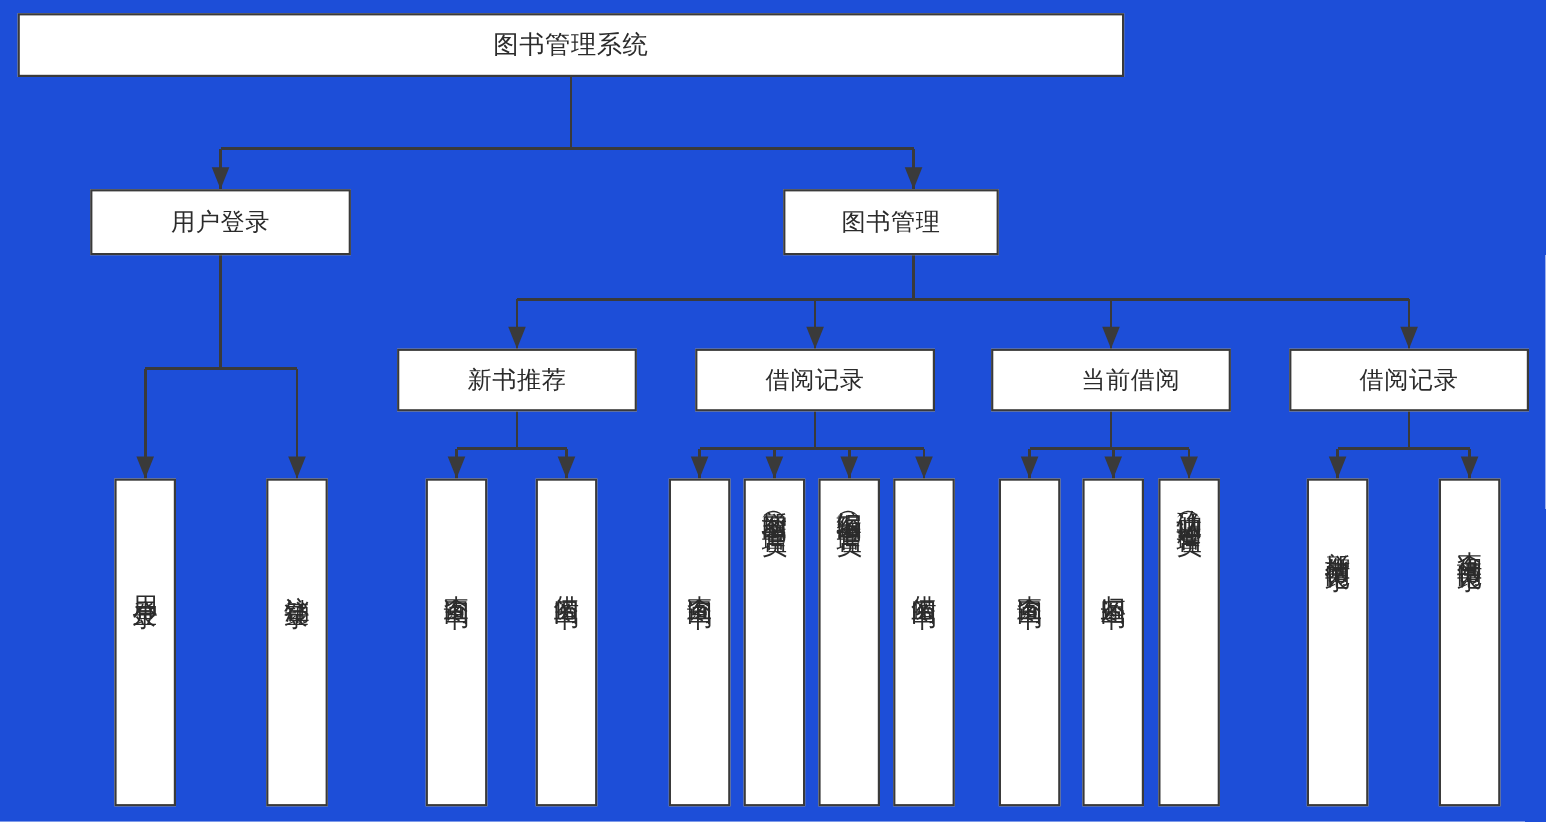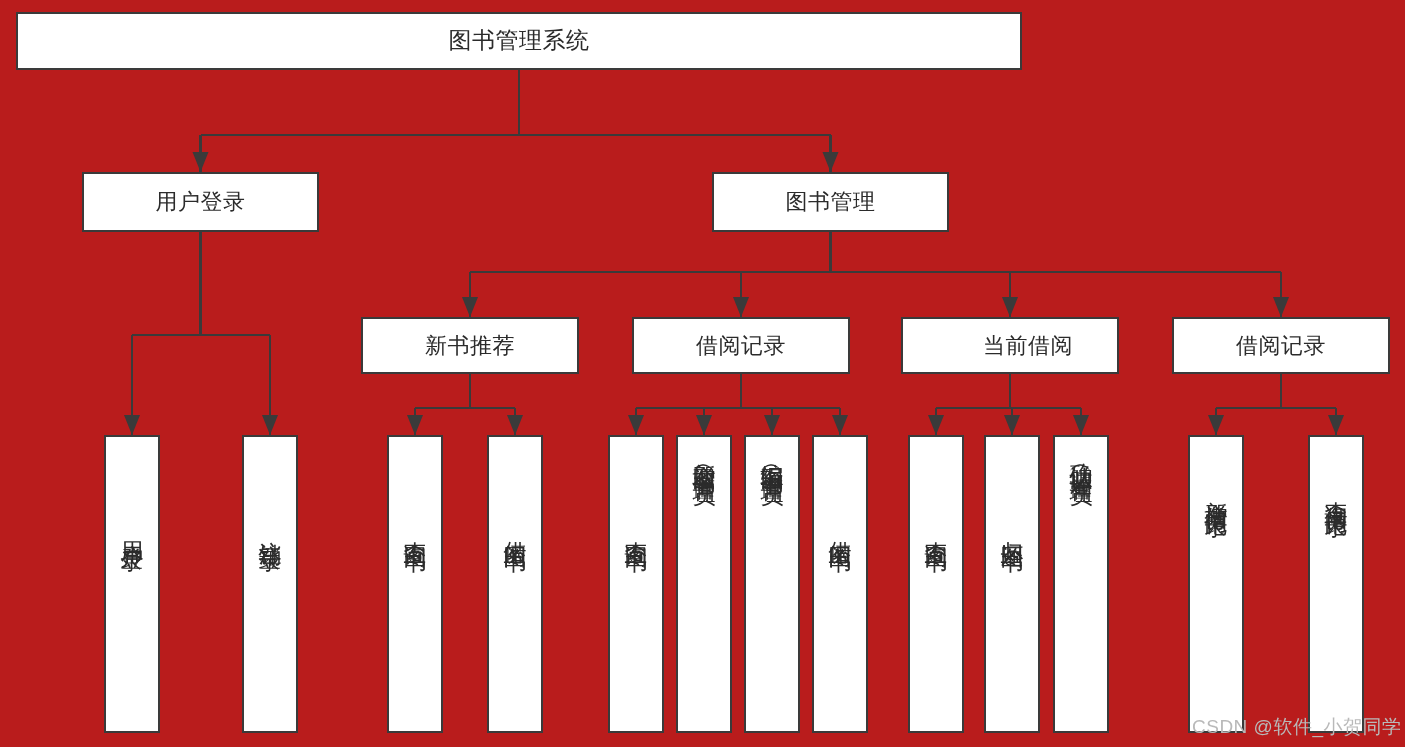--- a/index.html
+++ b/index.html
@@ -5,21 +5,21 @@
 <style>
   html,body{margin:0;padding:0;background:#ffffff;}
   body{
     font-family:"Liberation Sans","DejaVu Sans",sans-serif;
     -webkit-font-smoothing:antialiased;
   }
   #stage{
     position:relative;
     width:1405px;
     height:747px;
-    background:#b91c1c;
+    background:#1d4ed8;
     overflow:hidden;
   }
   #wires{
     position:absolute;
     left:0;top:0;
     width:1405px;height:747px;
     pointer-events:none;
   }
   .node{
     position:absolute;
@@ -123,21 +123,21 @@
       <line x1="1336" y1="408" x2="1336" y2="435" stroke="#3a3a3a" stroke-width="2.4" shape-rendering="crispEdges"></line>
       <path d="M 1328 415 L 1344 415 L 1336 435 Z" fill="#3a3a3a"></path>
     </svg>
   <div id="nodes">
       <div class="node horiz root" style="left: 16px; top: 12px; width: 1006px; height: 58px; border-color: rgb(58, 58, 58); background: rgb(255, 255, 255);">
         <span class="label" style="color: rgb(43, 43, 43);">图书管理系统</span>
       </div>
       <div class="node horiz" style="left: 82px; top: 172px; width: 237px; height: 60px; border-color: rgb(58, 58, 58); background: rgb(255, 255, 255);">
         <span class="label" style="color: rgb(43, 43, 43);">用户登录</span>
       </div>
-      <div class="node horiz" style="left: 712px; top: 172px; width: 237px; height: 60px; border-color: rgb(58, 58, 58); background: rgb(255, 255, 255);">
+      <div class="node horiz" style="left: 712px; top: 172px; width: 196px; height: 60px; border-color: rgb(58, 58, 58); background: rgb(255, 255, 255);">
         <span class="label" style="color: rgb(43, 43, 43);">图书管理</span>
       </div>
       <div class="node horiz" style="left: 361px; top: 317px; width: 218px; height: 57px; border-color: rgb(58, 58, 58); background: rgb(255, 255, 255);">
         <span class="label" style="color: rgb(43, 43, 43); text-align: right;">新书推荐</span>
       </div>
       <div class="node horiz" style="left: 632px; top: 317px; width: 218px; height: 57px; border-color: rgb(58, 58, 58); background: rgb(255, 255, 255);">
         <span class="label" style="color: rgb(43, 43, 43);">借阅记录</span>
       </div>
       <div class="node horiz" style="left: 901px; top: 317px; width: 218px; height: 57px; border-color: rgb(58, 58, 58); background: rgb(255, 255, 255); padding-left: 36px;">
         <span class="label" style="color: rgb(43, 43, 43);">当前借阅</span>
@@ -178,14 +178,13 @@
       <div class="node vert" style="left: 1053px; top: 435px; width: 56px; height: 298px; border-color: rgb(58, 58, 58); background: rgb(255, 255, 255); padding-top: 8px;">
         <span class="label" style="color: rgb(43, 43, 43);">确认归还（管理员）</span>
       </div>
       <div class="node vert" style="left: 1188px; top: 435px; width: 56px; height: 298px; border-color: rgb(58, 58, 58); background: rgb(255, 255, 255); padding-top: 46px;">
         <span class="label" style="color: rgb(43, 43, 43);">新增借阅记录</span>
       </div>
       <div class="node vert" style="left: 1308px; top: 435px; width: 56px; height: 298px; border-color: rgb(58, 58, 58); background: rgb(255, 255, 255); padding-top: 46px;">
         <span class="label" style="color: rgb(43, 43, 43);">查询借阅记录</span>
       </div>
     </div>
-  <div class="watermark" style="left: 1192px; top: 714px; color: rgb(185, 185, 185);">CSDN @软件_小贺同学</div>
 </div>
 
 </body></html>

